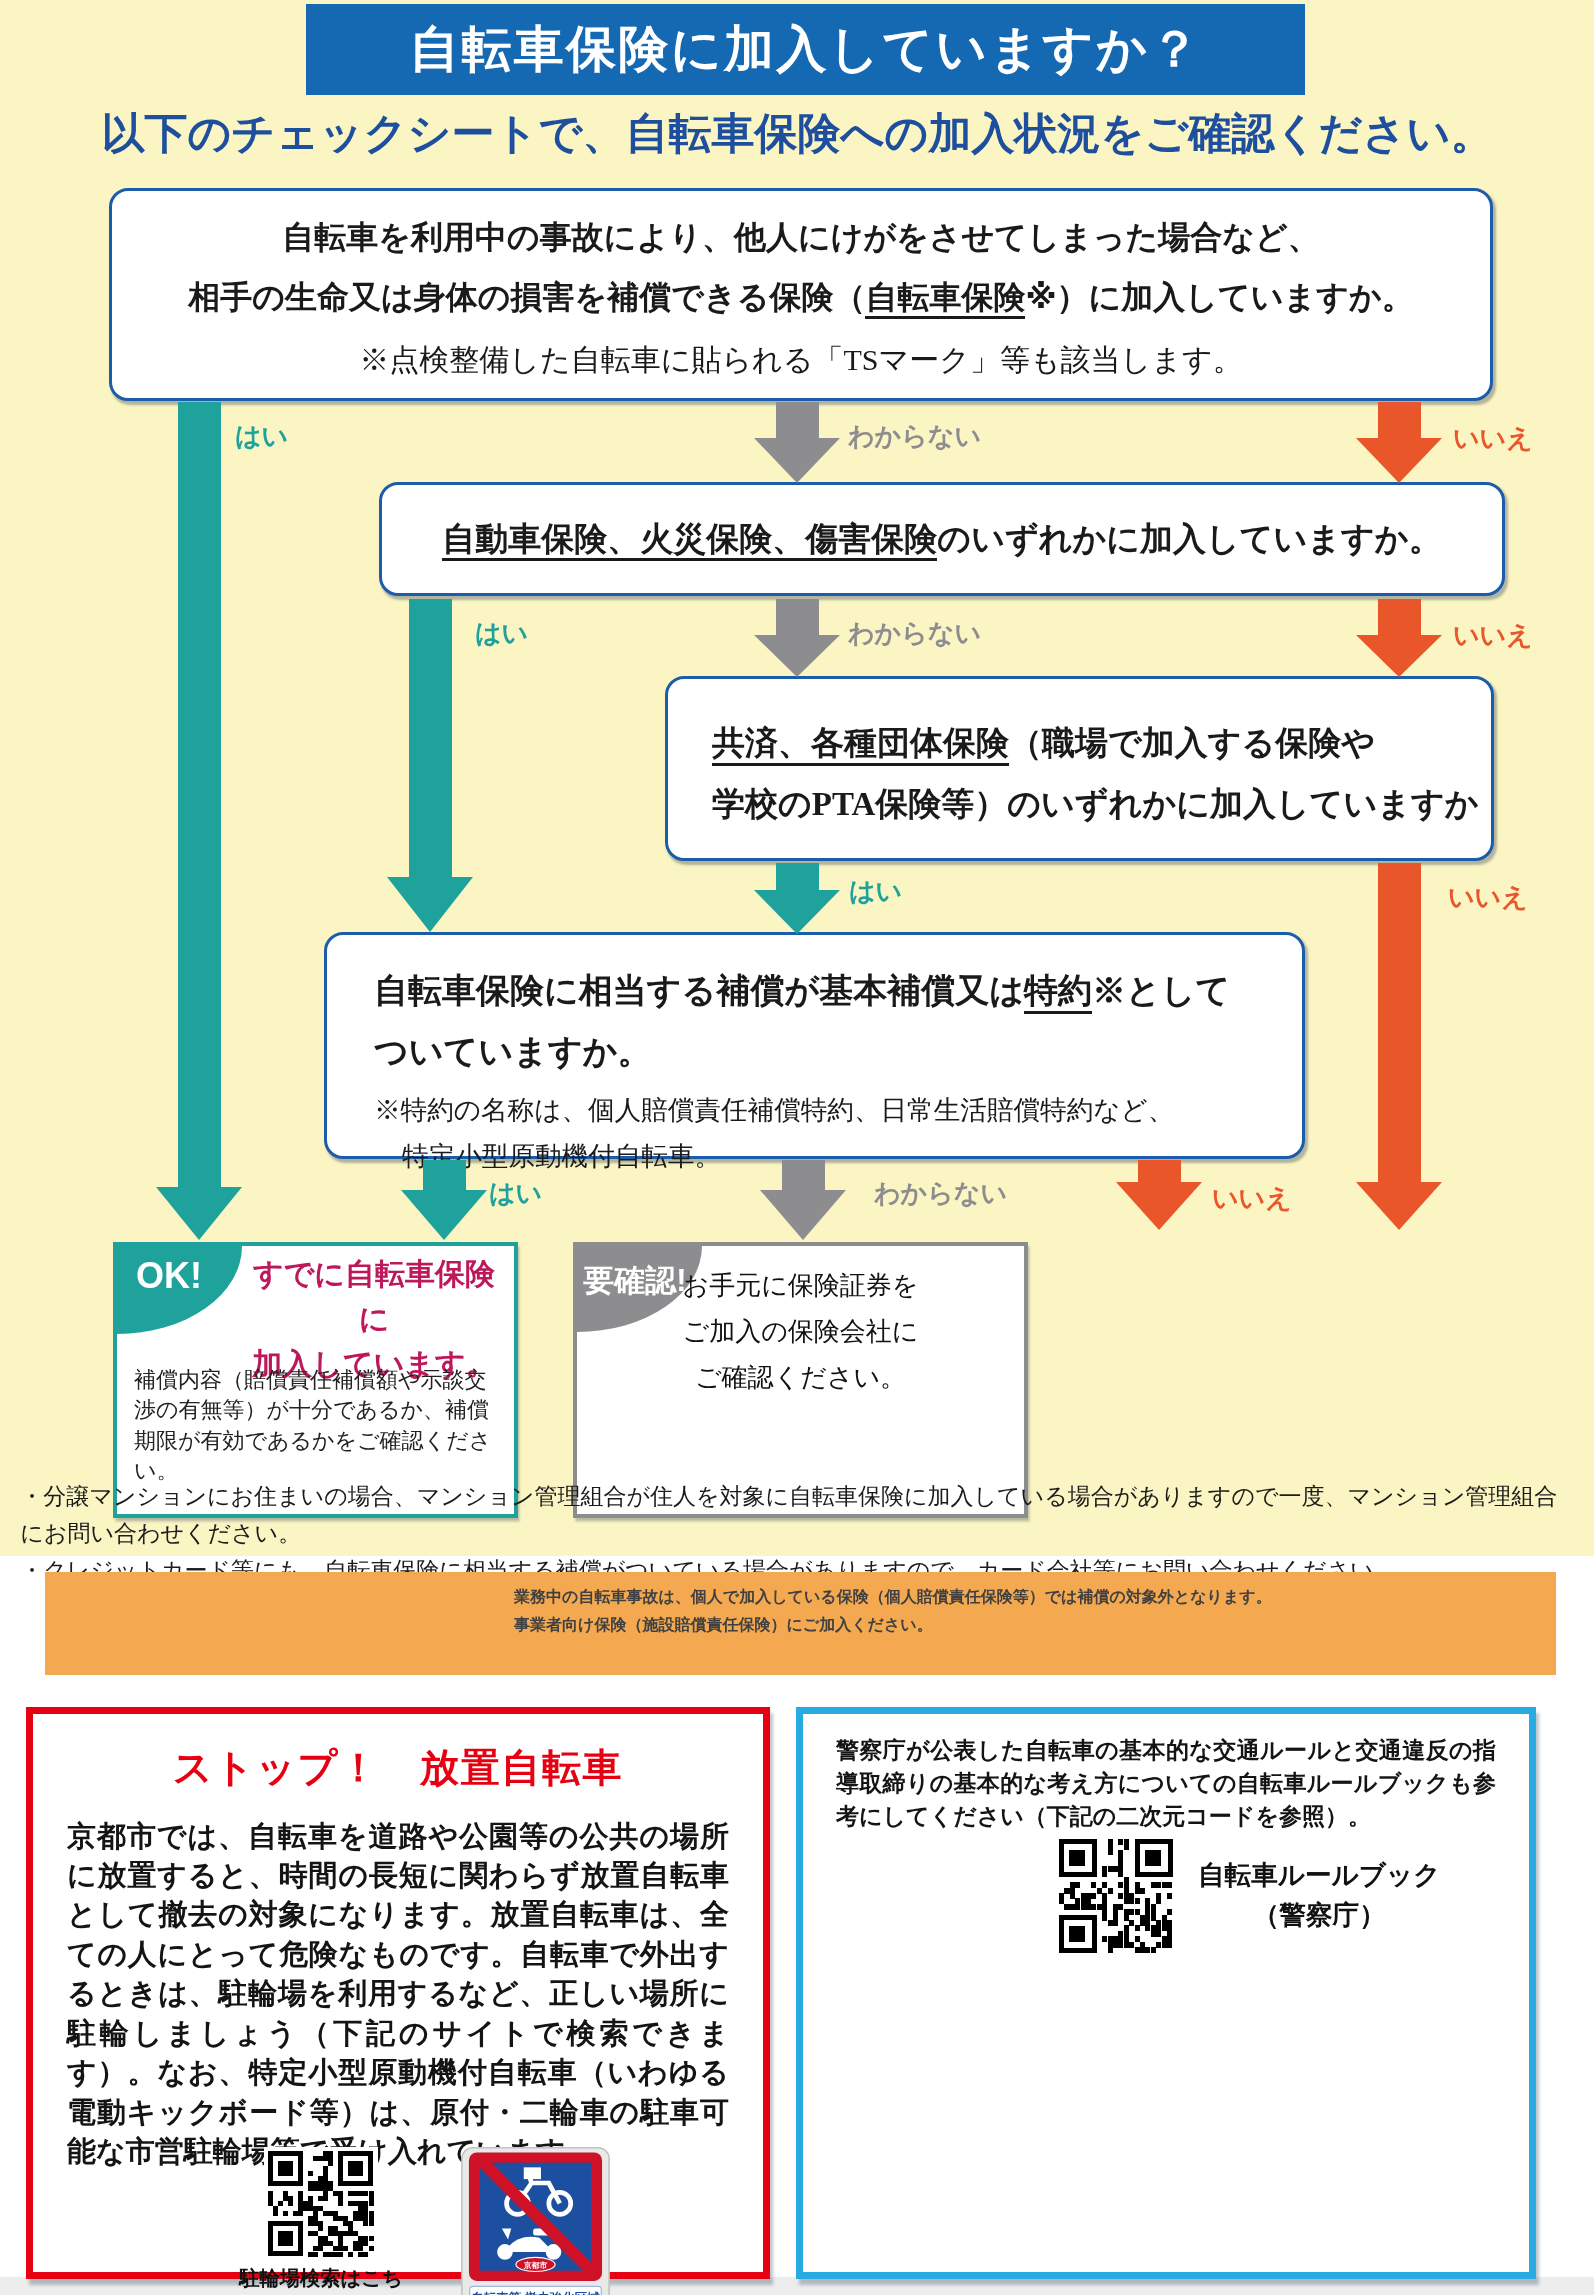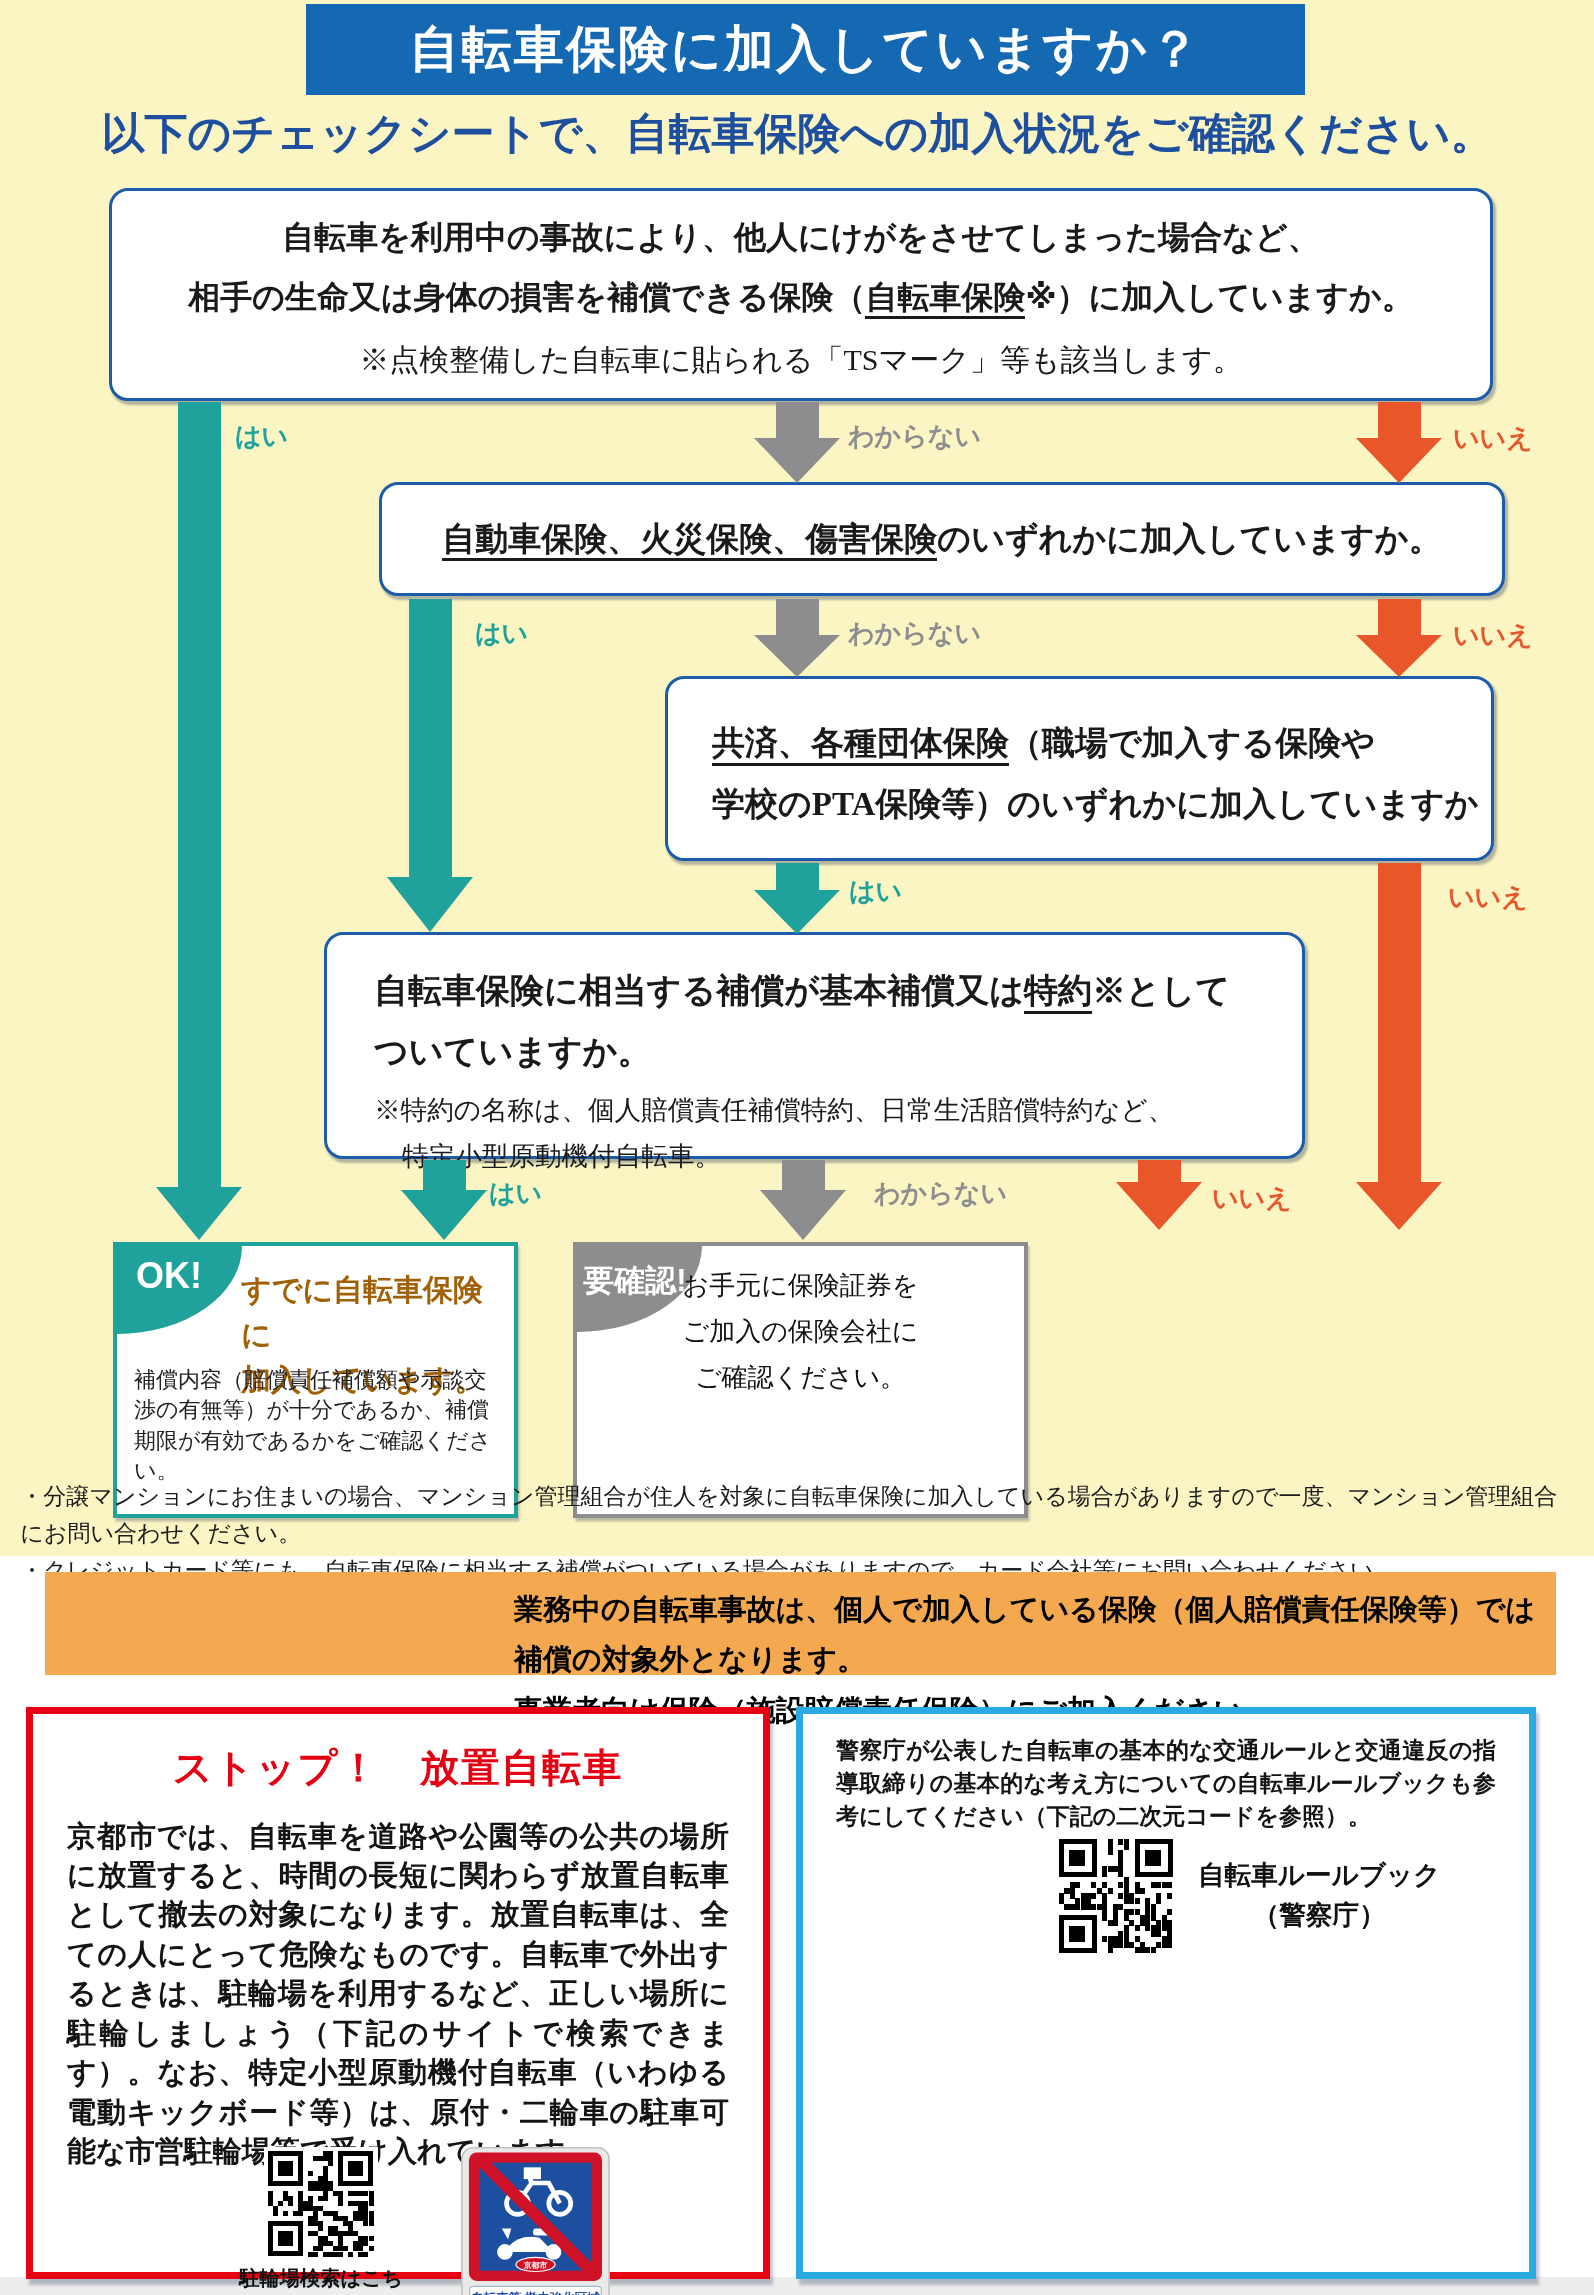--- a/index.html
+++ b/index.html
@@ -42,35 +42,35 @@
   #check{left:573px;width:455px;border:4.7px solid #8D8D8F;}
   #join{left:1074px;width:411px;border:4.7px solid #E9562A;}
   .corner{position:absolute;left:0;top:0;border-radius:0 0 100% 0;}
   #ok .corner{width:125px;height:88px;background:#1FA29B;}
   #check .corner{width:125px;height:86px;background:#8D8D8F;}
   #join .corner{width:131px;height:95px;background:#E9562A;}
   .badge{position:absolute;color:#fff;font-weight:bold;}
   #ok .badge{left:19px;top:9.4px;font-size:36px;}
   #check .badge{left:6.3px;top:14px;font-size:31px;}
   #join .badge{left:11px;top:11px;font-size:31px;}
-  .ok-title{position:absolute;left:124px;top:21px;width:266px;text-align:left;color:#a16207;
+  .ok-title{position:absolute;left:124px;top:5px;width:266px;text-align:center;color:#be185d;
             font-weight:bold;font-size:30px;line-height:1.5;}
   .ok-body{position:absolute;left:17px;top:119px;width:369px;font-size:22px;line-height:1.38;color:#222;}
   .check-body{position:absolute;left:0;top:17px;width:100%;text-align:center;font-size:26px;line-height:1.76;color:#111;}
   .join-title{position:absolute;left:125px;top:9.4px;width:274px;text-align:center;color:#E9562A;
               font-weight:bold;font-size:30px;line-height:1.4;}
   .join-body{position:absolute;left:19px;top:109px;width:375px;font-weight:bold;font-size:19px;line-height:1.3;color:#111;}
   .join-phone{position:absolute;left:0;top:153px;width:100%;text-align:center;font-weight:bold;font-size:42px;
               letter-spacing:0.8px;color:#111;}
 
   .notes{left:20.3px;top:1479px;width:1559px;font-size:23px;line-height:1.6;color:#1b1b1b;}
 
   .banner-band{left:45px;top:1572px;width:1511px;height:103px;background:#F4A951;}
-  .banner-text{position:absolute;left:469px;top:11.7px;width:1040px;font-size:29px;font-weight:bold;
-               color:#000000;line-height:1.75;}
+  .banner-text{position:absolute;left:469px;top:11.7px;width:1040px;font-size:16px;font-weight:bold;
+               color:#404040;line-height:1.75;font-family:Liberation Mono, monospace;}
   .pennant{left:31px;top:1564px;width:457px;height:117px;background:#E6332A;display:flex;align-items:center;
            justify-content:center;padding-right:43px;box-sizing:border-box;color:#fff;font-size:37px;font-weight:bold;
            clip-path:polygon(0 0,86% 0,100% 50%,86% 100%,0 100%);}
 
   .info-box{position:absolute;top:1707px;background:#fff;box-sizing:border-box;box-shadow:3.1px 5.5px 3.1px rgba(40,60,90,.3);}
   #stop-box{left:26px;width:744px;height:572px;border:7px solid #E60012;padding:0 34px;}
   #rule-box{left:796px;width:740px;height:572px;border:7px solid #29ABE2;padding:0 33px;}
   .stop-title{margin-top:26.6px;text-align:center;color:#E60012;font-size:39px;font-weight:bold;letter-spacing:1.6px;}
   .stop-body{margin-top:22px;font-size:29px;font-weight:bold;line-height:1.36;text-align:justify;color:#141414;}
   .stop-row{position:relative;margin-top:-20.3px;display:flex;align-items:flex-start;padding-left:166px;gap:52px;}

